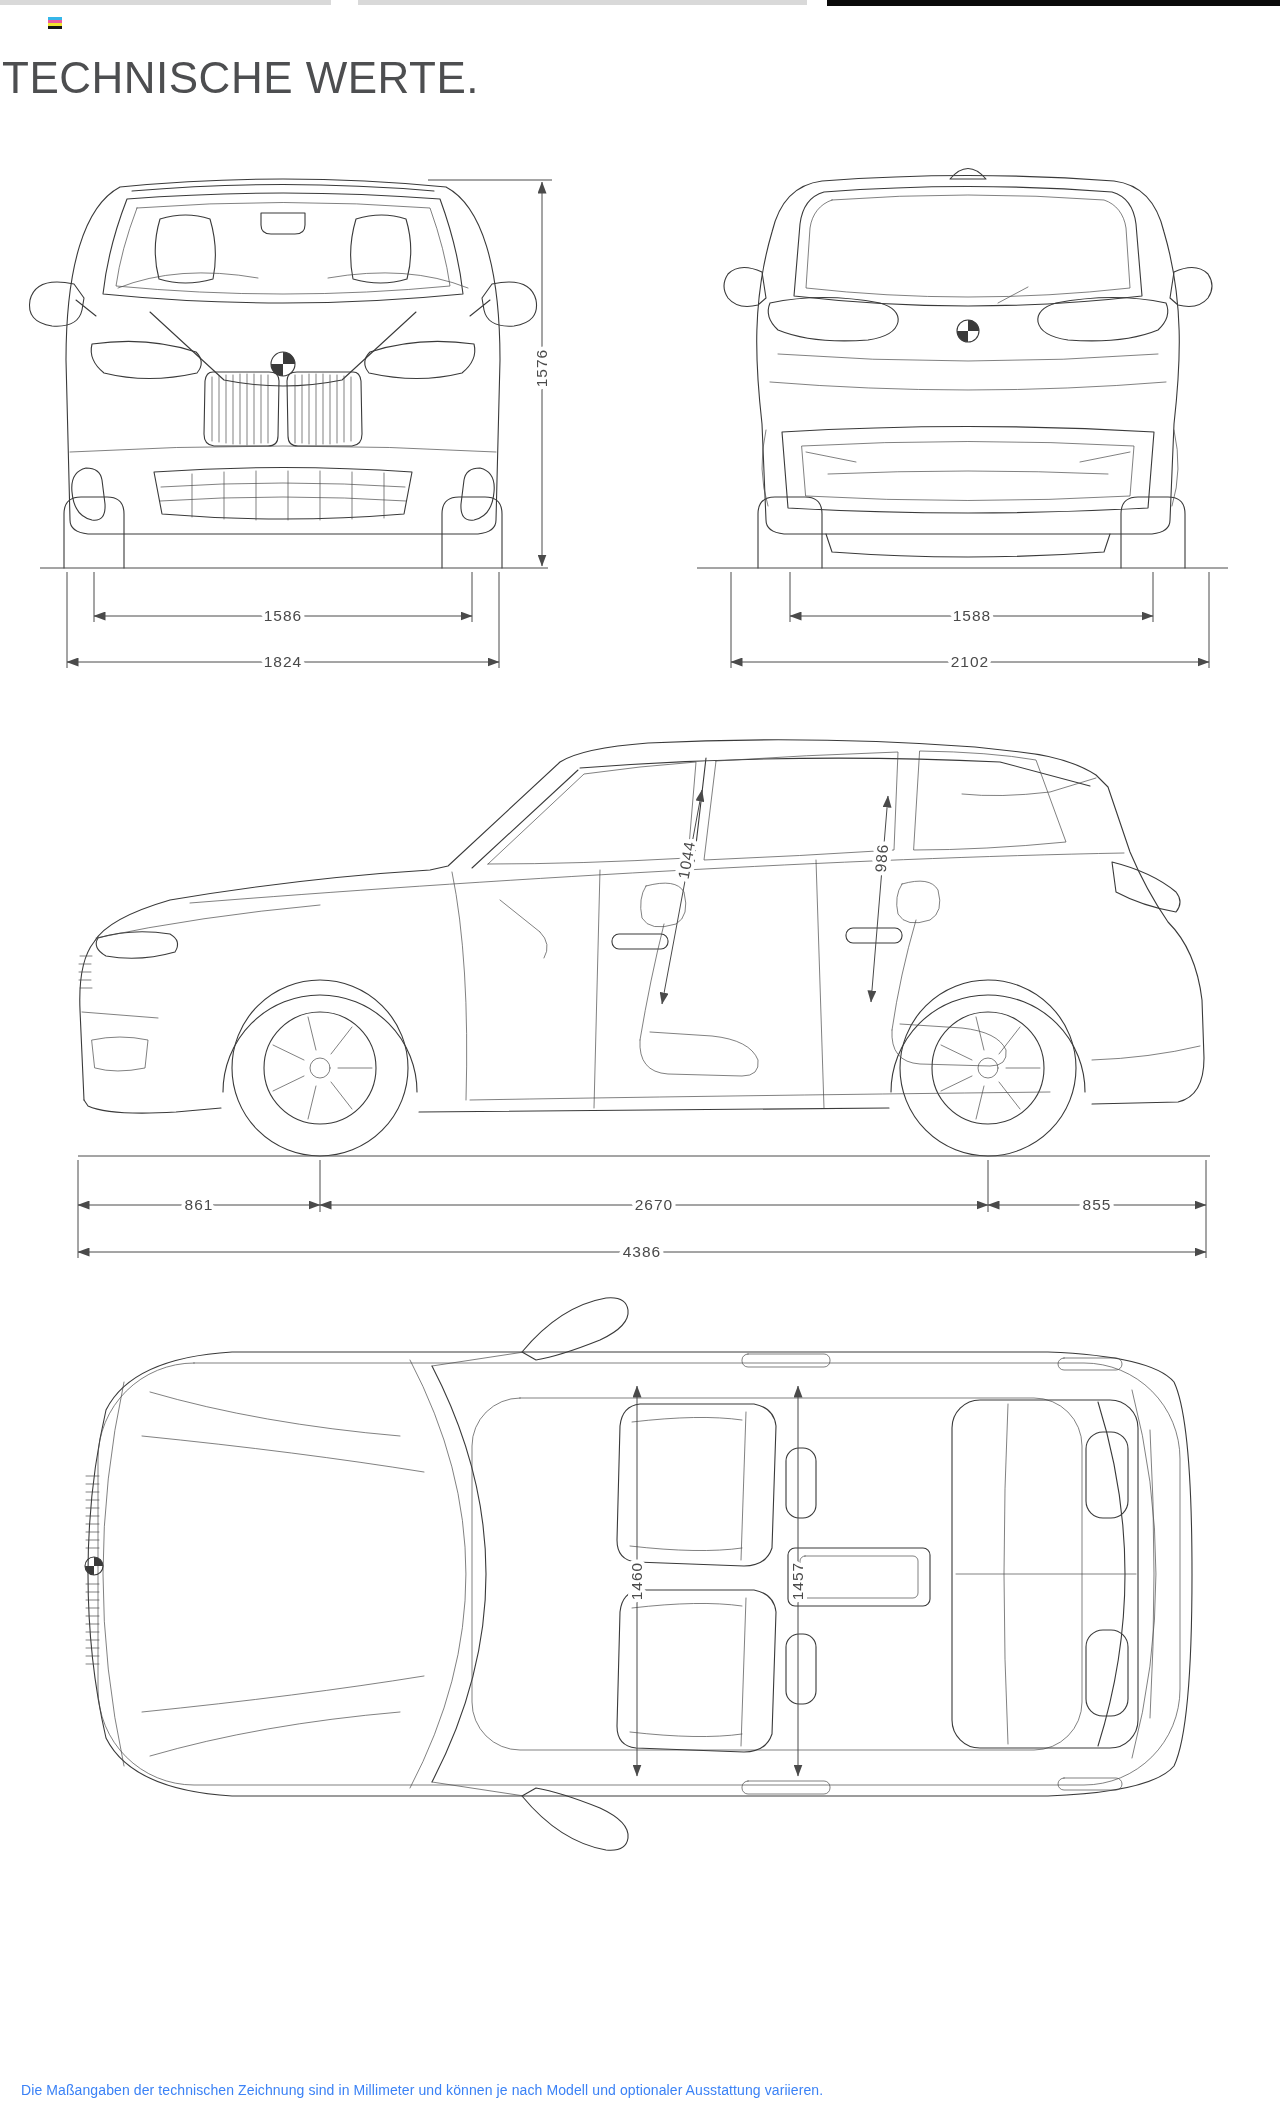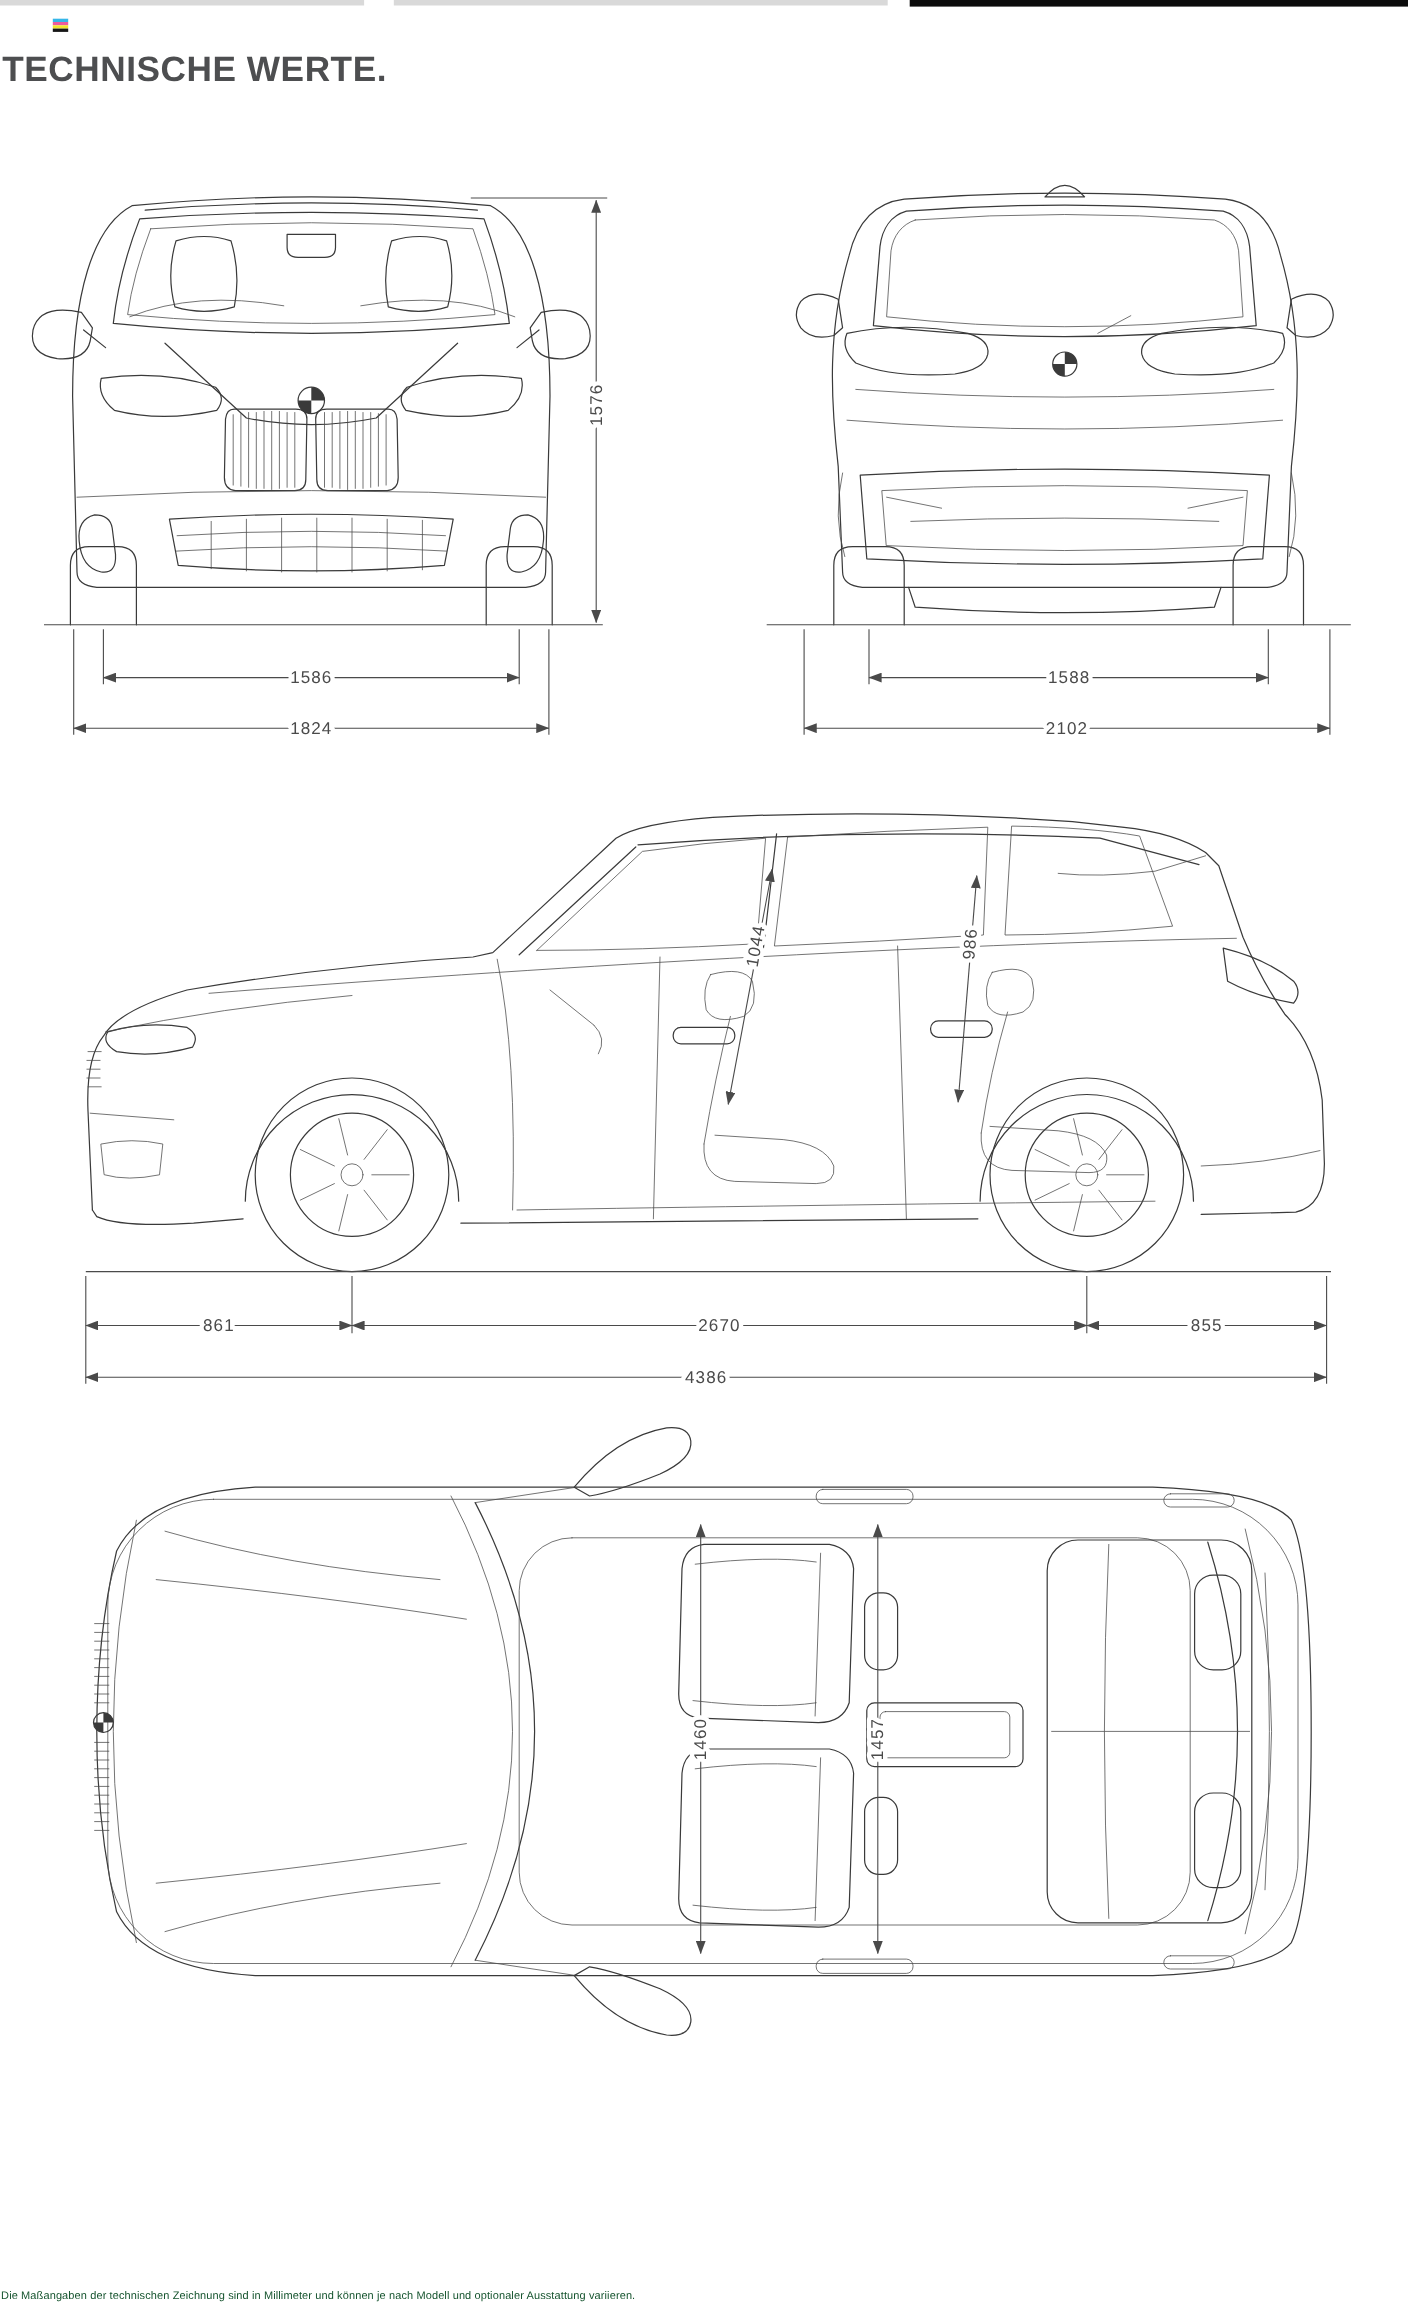--- a/index.html
+++ b/index.html
@@ -4,23 +4,23 @@
 <style>
   html,body{margin:0;padding:0;background:#fff;}
   #page{position:relative;width:1280px;height:2101px;background:#fff;overflow:hidden;
         font-family:"Liberation Sans",sans-serif;}
   .strip{position:absolute;top:0;}
   #strip-a{left:0;width:331px;height:5px;background:#d9d9d9;}
   #strip-b{left:358px;width:449px;height:5px;background:#d9d9d9;}
   #strip-c{left:827px;width:453px;height:6px;background:#0b0b0b;}
   #regmark{position:absolute;left:48px;top:17px;width:14px;}
   #regmark .bar{width:14px;height:3px;}
-  #page-title{position:absolute;left:2px;top:24px;font-size:32px;font-weight:700;
+  #page-title{position:absolute;left:2px;top:24px;font-size:44px;font-weight:400;
       letter-spacing:.5px;color:#4d4e50;white-space:nowrap;}
-  #footnote{position:absolute;left:1px;top:2082px;font-size:10px;color:#14532d;
+  #footnote{position:absolute;left:21px;top:2082px;font-size:14px;color:#3b82f6;
       letter-spacing:.1px;white-space:nowrap;}
   svg{position:absolute;left:0;top:0;}
   .car{fill:none;stroke:#3a3a3a;stroke-width:1.1;stroke-linecap:round;stroke-linejoin:round;}
   .fine{fill:none;stroke:#4a4a4a;stroke-width:.7;stroke-linecap:round;stroke-linejoin:round;}
   .dim{fill:none;stroke:#4a4a4a;stroke-width:1;}
   .solid{fill:#3a3a3a;stroke:none;}
   .dimtext{font-family:"Liberation Sans",sans-serif;font-size:15.5px;fill:#4a4a4a;
       letter-spacing:1px;text-anchor:middle;paint-order:stroke;stroke:#ffffff;
       stroke-width:8px;stroke-linejoin:round;}
 </style>

